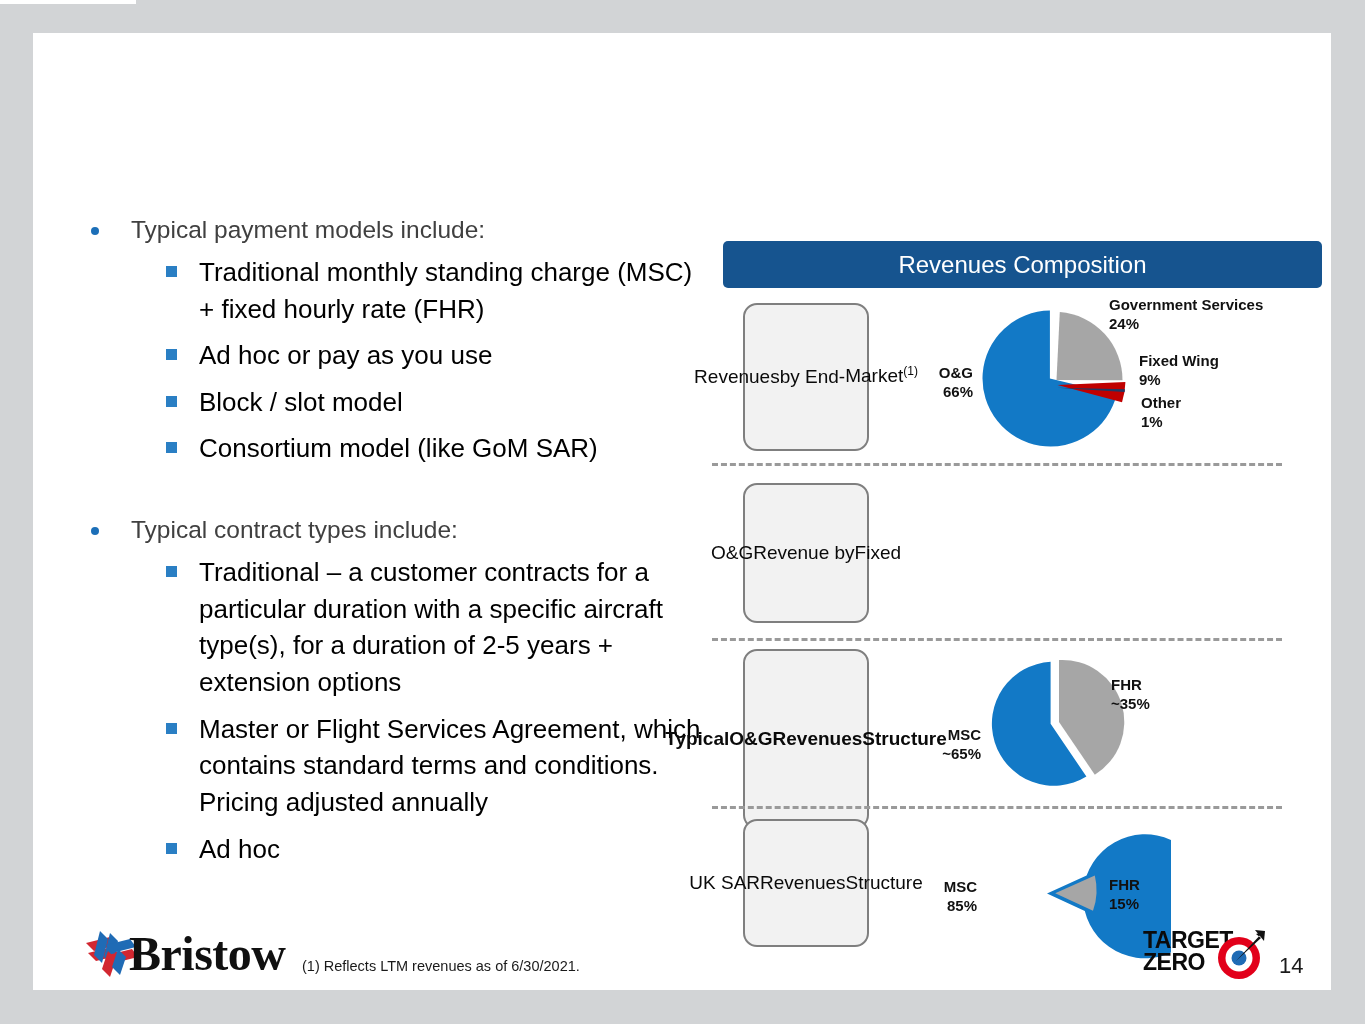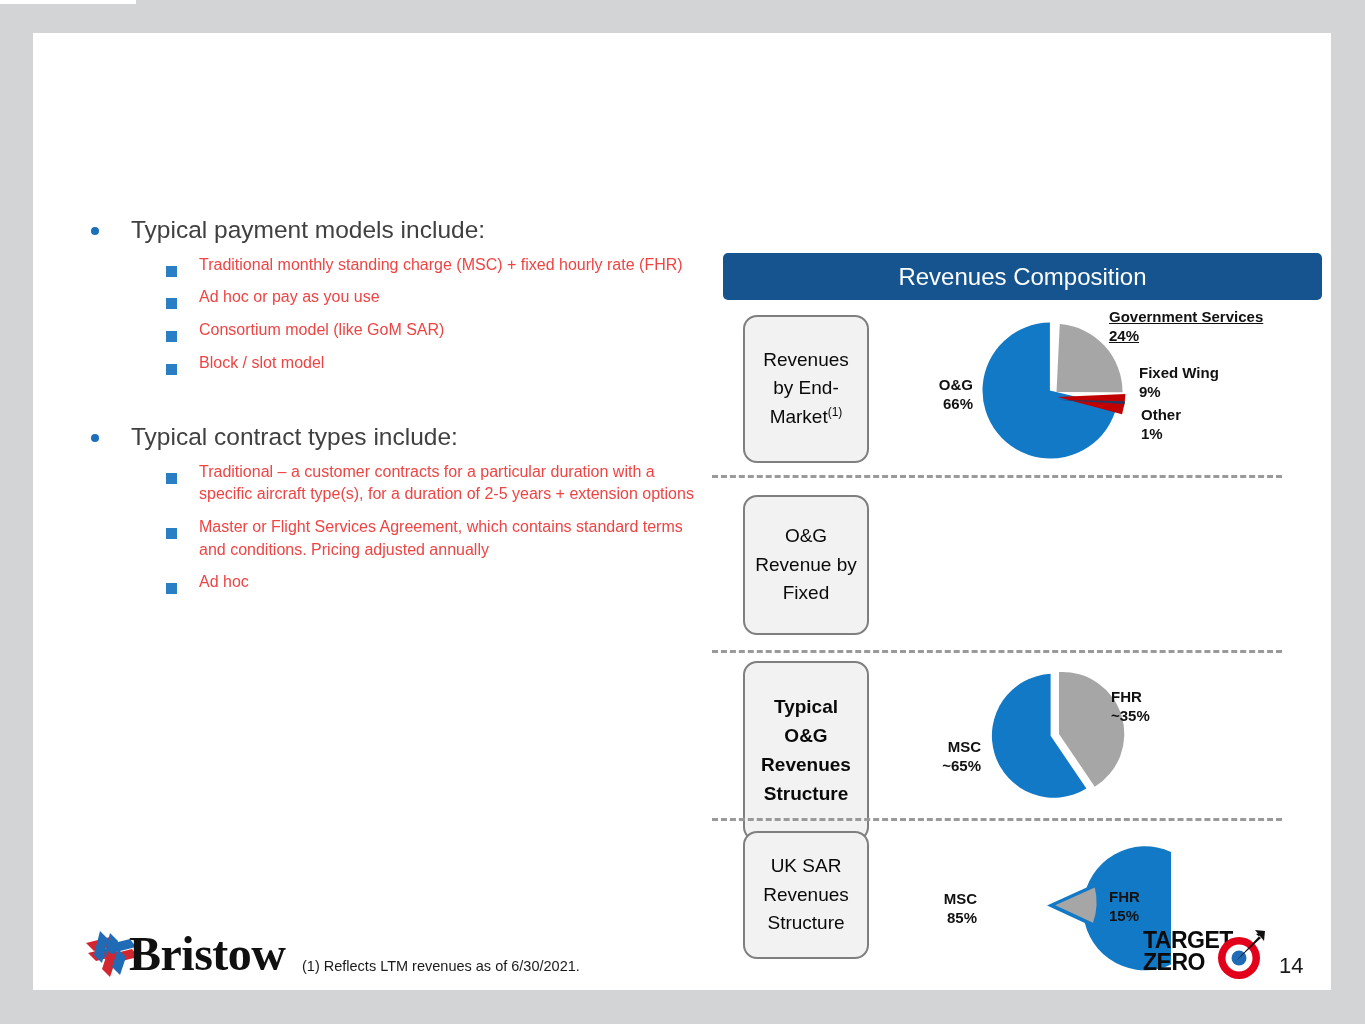--- a/index.html
+++ b/index.html
@@ -85,31 +85,31 @@
     margin-bottom: 10px;
   }
   .b2-sq {
     position: absolute;
     left: 113px;
     top: 12px;
     width: 11px; height: 11px;
     background: #2a7fc4;
   }
   .b2-text {
-    font-size: 16px;
-    color: #ef4444;
+    font-size: 26px;
+    color: #000000;
     line-height: 1.41;
   }
   .gap-block { height: 38px; }
 
   
   #right-panel {
     position: absolute;
     left: 657px;
-    top: 184px;
+    top: 172px;
     width: 601px;
     height: 740px;
   }
   #rc-banner {
     position: absolute;
     left: 33px;
     top: 36px;
     width: 599px;
     height: 47px;
     background: #16548f;
@@ -130,21 +130,21 @@
   }
   .row-label-box {
     position: absolute;
     left: 20px;
     width: 126px;
     background: #f2f2f2;
     border: 2px solid #7f7f7f;
     border-radius: 14px;
     box-sizing: border-box;
     display: flex;
-    flex-direction: column;
+    flex-direction: row;
     align-items: center;
     justify-content: center;
     text-align: center;
   }
   .row-label-box .lbl-line {
     font-size: 19px;
     color: #0a0a0a;
     line-height: 1.52;
     white-space: nowrap;
   }
@@ -242,25 +242,25 @@
       <div class="b2-row">
         <span class="b2-sq"></span>
         <span class="b2-text">Traditional monthly standing charge (MSC) + fixed hourly rate (FHR)</span>
       </div>
       <div class="b2-row">
         <span class="b2-sq"></span>
         <span class="b2-text">Ad hoc or pay as you use</span>
       </div>
       <div class="b2-row">
         <span class="b2-sq"></span>
+        <span class="b2-text">Block / slot model</span>
+      </div>
+      <div class="b2-row">
+        <span class="b2-sq"></span>
         <span class="b2-text">Consortium model (like GoM SAR)</span>
-      </div>
-      <div class="b2-row">
-        <span class="b2-sq"></span>
-        <span class="b2-text">Block / slot model</span>
       </div>
 
       <div class="gap-block"></div>
 
       <div class="b1-row">
         <span class="b1-dot"></span>
         <span class="b1-text">Typical contract types include:</span>
       </div>
       <div class="b2-row">
         <span class="b2-sq"></span>
@@ -305,21 +305,21 @@
             </g>
 
             <g>
               <path d="M 96.0 86.8 L 164.0 88.2 A 68 68 0 0 1 163.6 90.9 Z" fill="#1f3864"></path>
             </g>
           </svg>
 
           <div class="pie-lbl left" style="left:-60px; top:62px; width:72px;">
             <span>O&amp;G</span><br><span>66%</span>
           </div>
-          <div class="pie-lbl rightal" style="left:148px; top:-6px; width:150px;text-decoration:underline;">
+          <div class="pie-lbl rightal" style="left:148px; top:-6px; width:150px;">
             <span>Government Services</span><br><span>24%</span>
           </div>
           <div class="pie-lbl rightal" style="left:178px; top:50px; width:130px;">
             <span>Fixed Wing</span><br><span>9%</span>
           </div>
           <div class="pie-lbl rightal" style="left:180px; top:92px; width:120px;">
             <span>Other</span><br><span>1%</span>
           </div>
         </div>
       </div>

